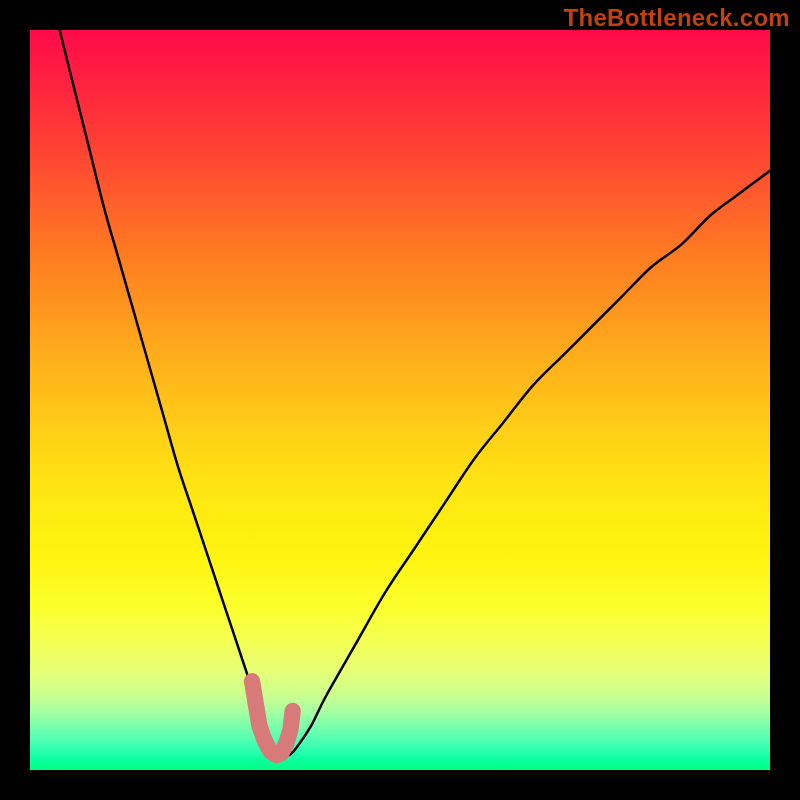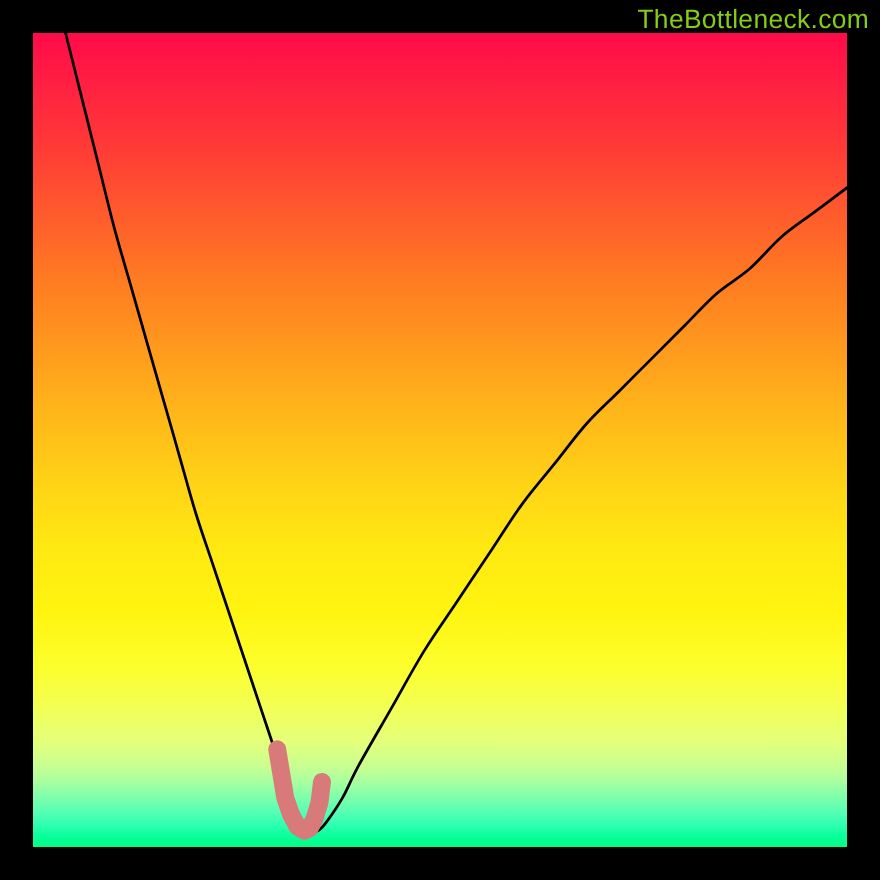--- a/index.html
+++ b/index.html
@@ -60,23 +60,23 @@
   .highlight-svg {
     position: absolute;
     inset: 0;
     width: 100%;
     height: 100%;
   }
   .watermark {
     position: absolute;
     top: 4px;
     right: 10px;
-    color: #84cc16;
+    color: #c2410c;
     font-size: 24px;
-    font-weight: 400;
+    font-weight: 700;
     letter-spacing: 0.3px;
   }
 </style>
 </head>
 <body>
 
 <div class="frame">
   <div class="plot">
     <div class="gradient"></div>
     <svg class="curve-svg" viewBox="0 0 100 100" preserveAspectRatio="none">

